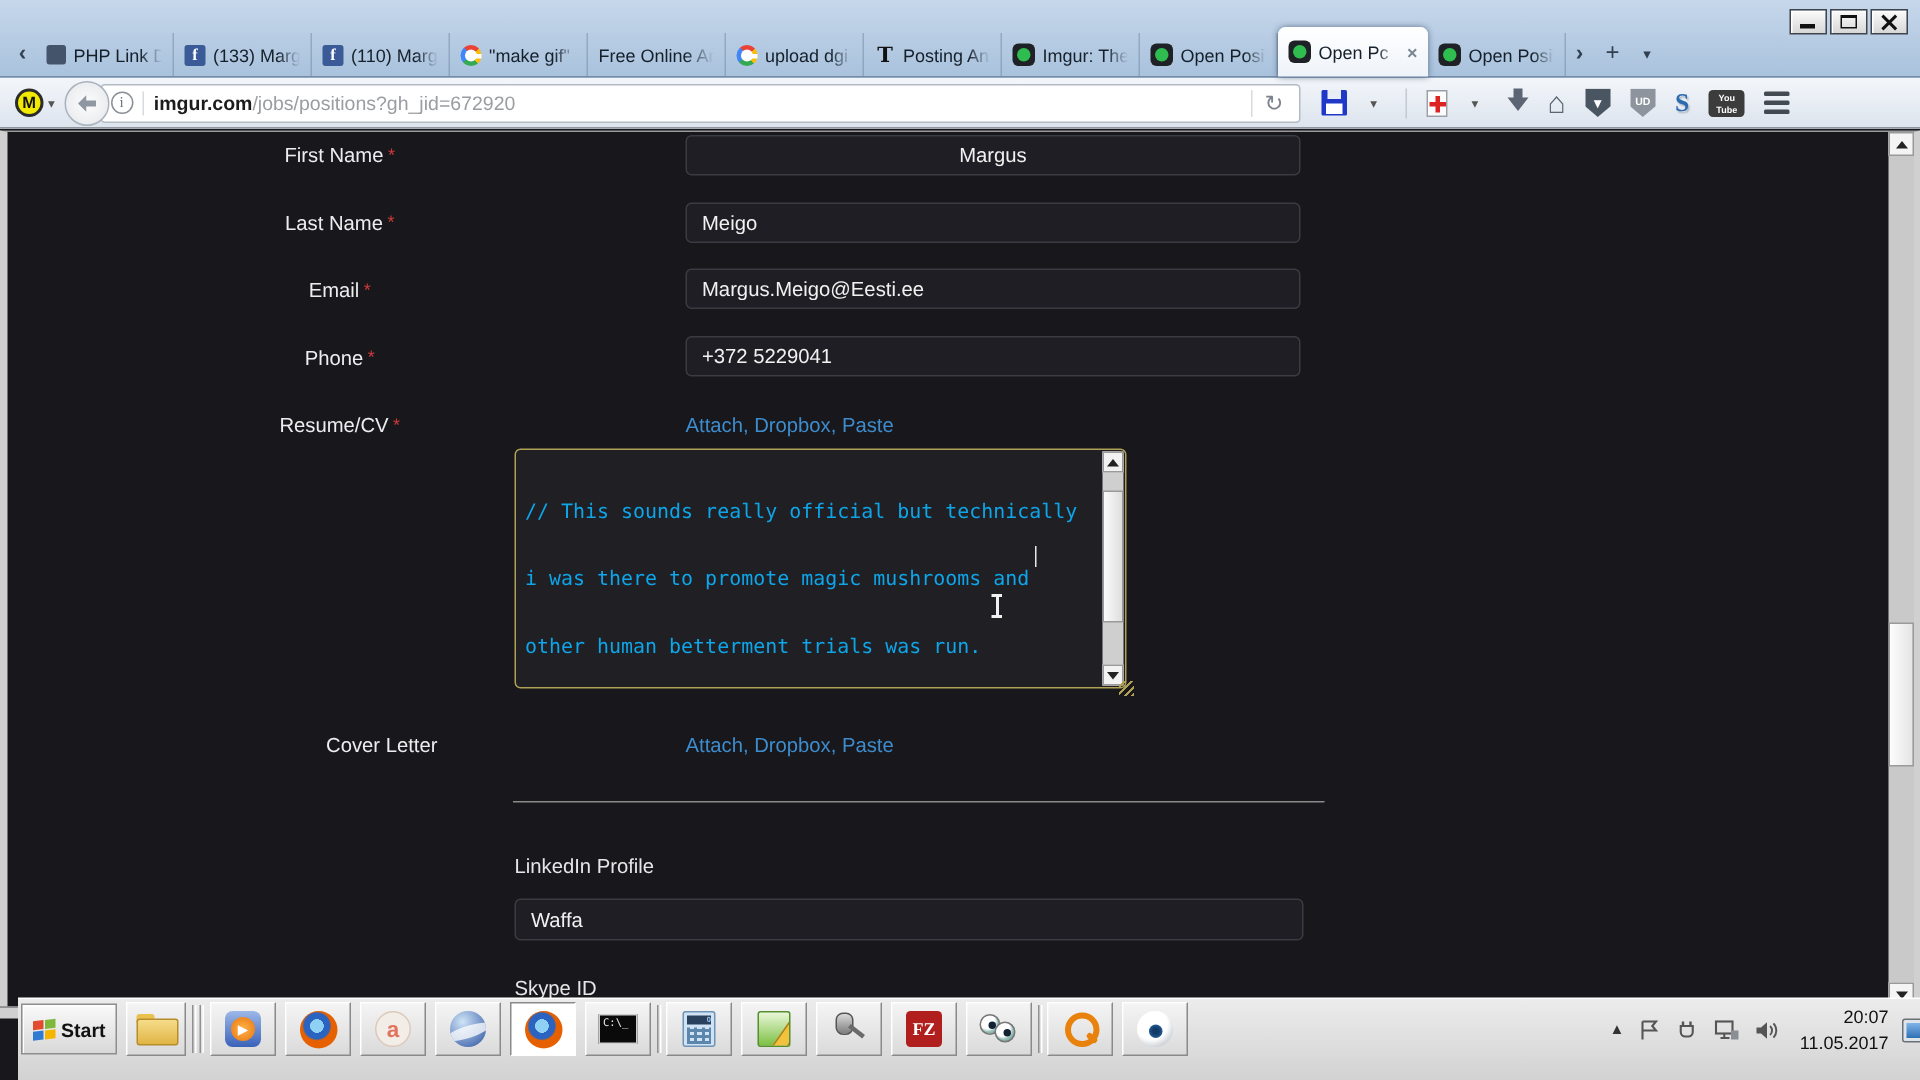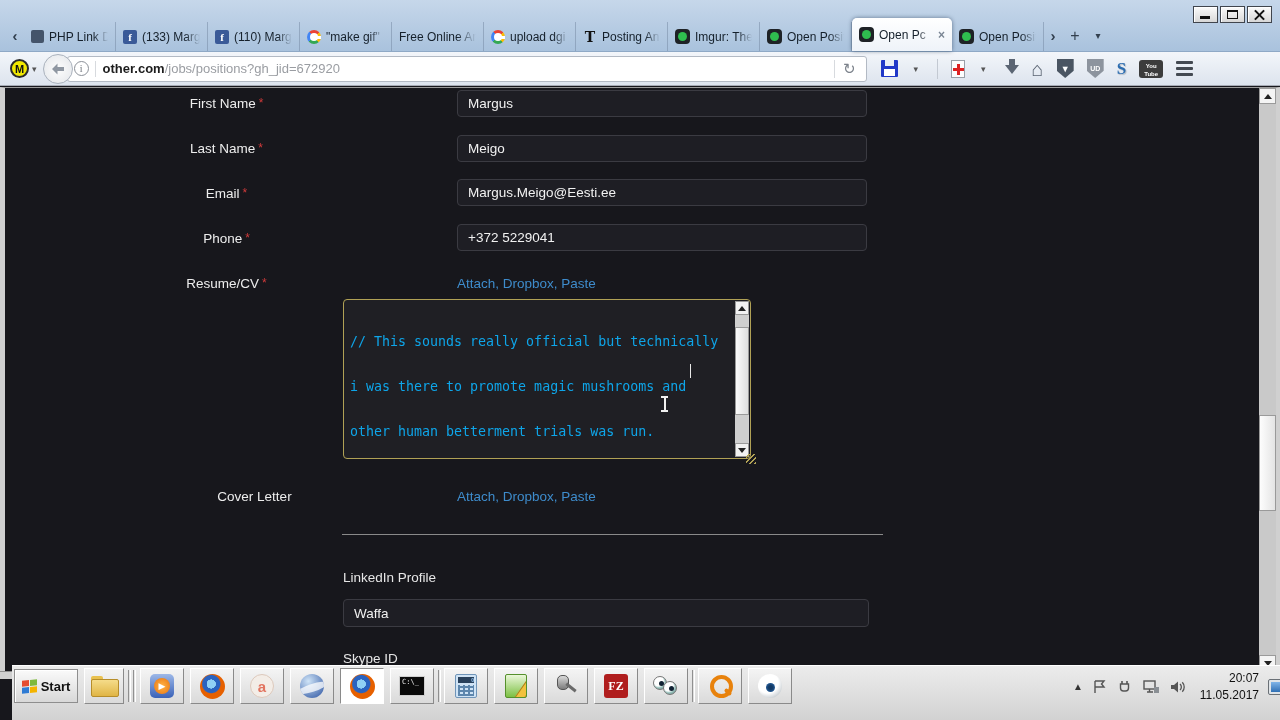--- a/index.html
+++ b/index.html
@@ -290,21 +290,21 @@
 
   <div class="back-btn">
     <svg width="16" height="16" viewBox="0 0 16 16">
       <path d="M7.5 2.5 2 8l5.5 5.5V10H14V6H7.5z" fill="#8f97a2"></path>
     </svg>
   </div>
 
   <div class="urlbar">
     <span class="info-ic">i</span>
     <span class="url-sep"></span>
-    <span class="url-domain">other.com</span>
+    <span class="url-domain">imgur.com</span>
     <span class="url-path">/jobs/positions?gh_jid=672920</span>
     <span class="reload">↻</span>
   </div>
 
   <div class="navicons">
     <span class="floppy"></span>
     <span class="mini-caret">▾</span>
     <span class="sep-v"></span>
     <span class="docplus"></span>
     <span class="mini-caret">▾</span>
@@ -323,21 +323,21 @@
         <i></i>
       </span>
   </div>
 </div>
 
 <div class="content">
 
   <div class="flabel" style="top:8px;">
     <span>First Name</span><span class="req">*</span>
   </div>
-  <input class="finput" style="top: 2px;" value="Margus">
+  <input class="finput" style="top: 2px; text-align: center;" value="Margus">
 
   <div class="flabel" style="top:53px;">
     <span>Last Name</span><span class="req">*</span>
   </div>
   <input class="finput" style="top: 47px;" value="Meigo">
 
   <div class="flabel" style="top:98px;">
     <span>Email</span><span class="req">*</span>
   </div>
   <input class="finput" style="top: 91px;" value="Margus.Meigo@Eesti.ee">

